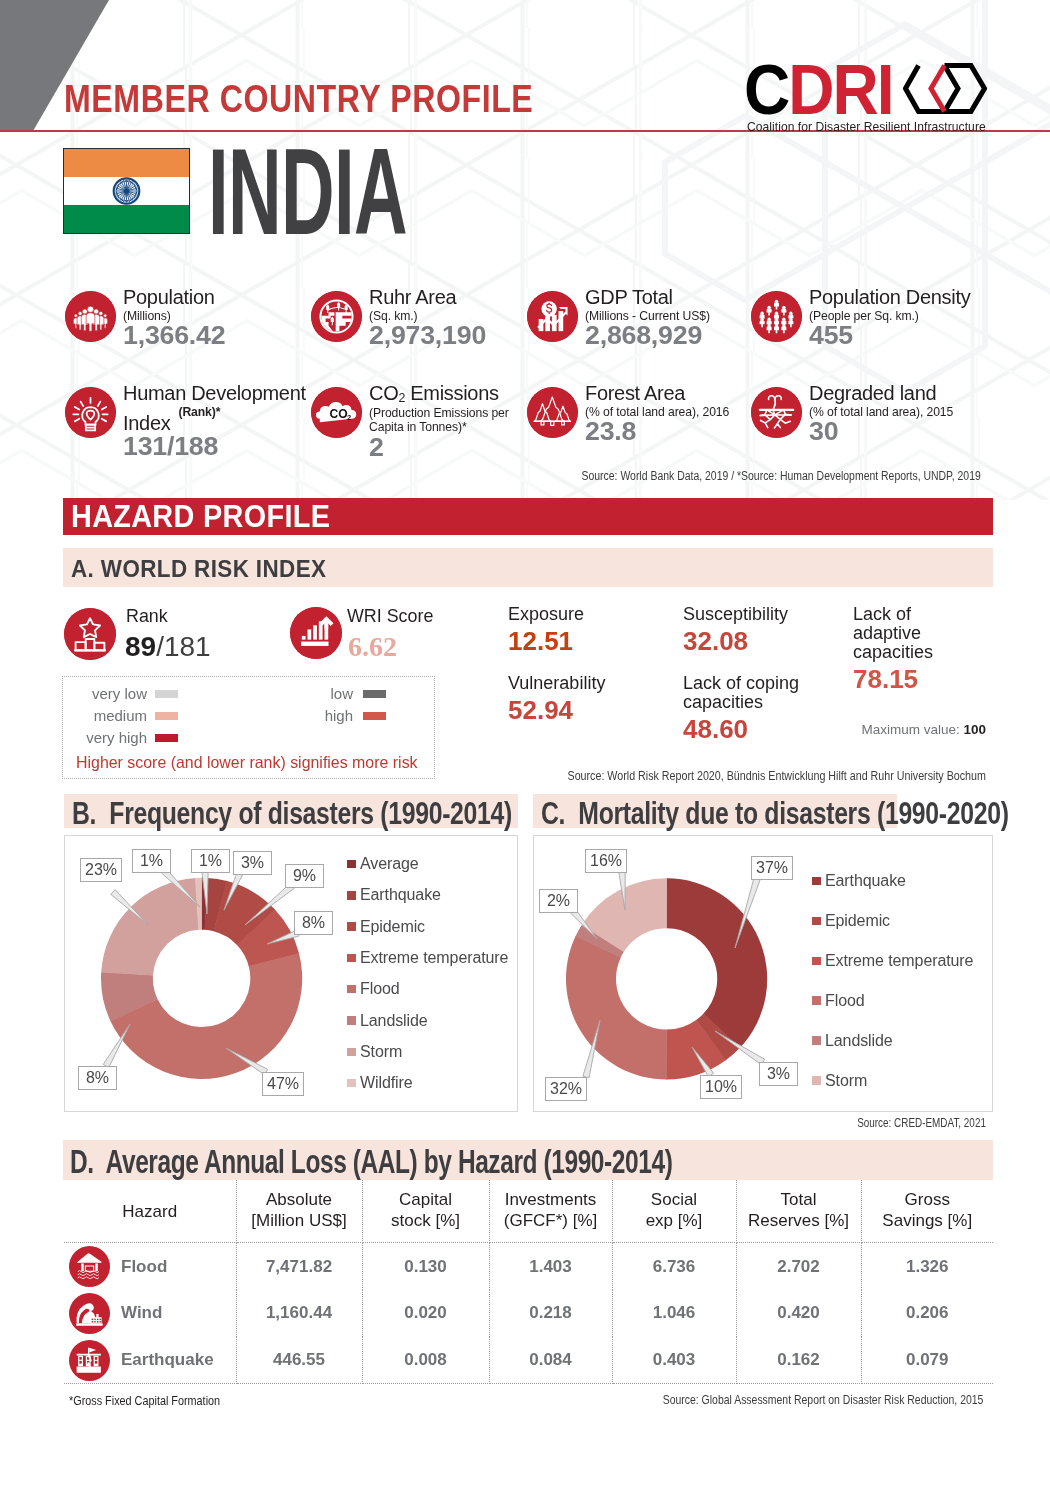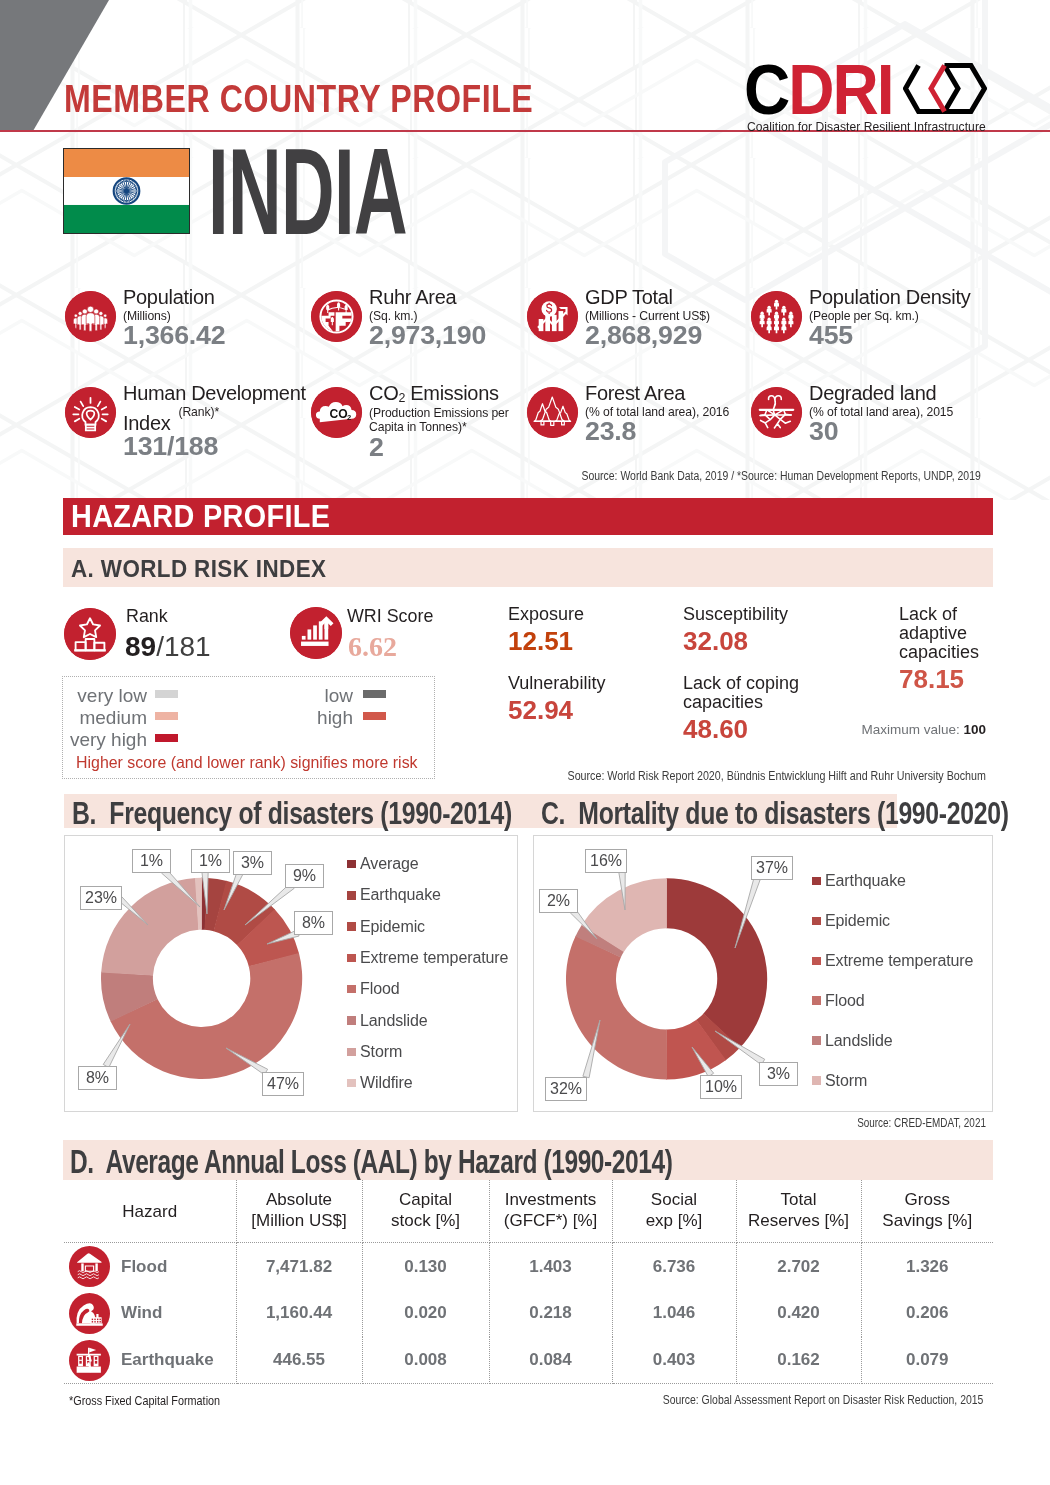--- a/index.html
+++ b/index.html
@@ -44,21 +44,21 @@
   .stat { position:absolute; z-index:3; }
   .stat .ic { position:absolute; left:1px; top:4px; width:51px; height:51px; border-radius:50%; background:#c2212f; }
   .stat .txt { position:absolute; left:59px; top:0; white-space:nowrap; }
   .stat .lbl { font-size:20px; color:#231f20; line-height:1.05; letter-spacing:-0.3px; }
   .stat .sub { font-size:12.2px; color:#231f20; line-height:1.16; margin-top:1px; letter-spacing:-0.1px;}
   .stat .val { font-size:25px; font-weight:bold; color:#7b7f84; line-height:1; margin-top:0px; letter-spacing:-0.2px; transform:scaleX(1.07); transform-origin:left top;}
   .stat .lbl { white-space:pre; }
   .stat .sub { white-space:pre; }
   .stat .lblrow { display:flex; align-items:flex-end; }
   .stat .lblrow .lbl { flex:0 0 auto; }
-  .stat .lblrow .sub { margin-left:8px; margin-bottom:15px; }
+  .stat .lblrow .sub { margin-left:8px; margin-bottom:15px;font-weight:bold; }
   .stats-source { position:absolute; right:69px; top:469px; z-index:3; font-size:12.3px; color:#3b3b3b;
      transform:scaleX(0.85); transform-origin:right top; }
 
   
   .band { position:absolute; left:63px; top:498px; width:930px; height:37px; background:#c2212f; z-index:3; }
   .band span { position:absolute; left:8px; top:1px; font-size:31px; font-weight:bold; color:#fff;
      font-family:"Liberation Sans",sans-serif; letter-spacing:0.35px;
      transform:scaleX(0.93); transform-origin:left top; }
   .subband { position:absolute; left:63px; top:548px; width:930px; height:39px; background:#f7e4dd; z-index:3; }
   .subband span { position:absolute; left:8px; top:8px; font-size:23px; font-weight:bold; color:#3e3e40;
@@ -72,21 +72,21 @@
   .rank-val b { font-weight:bold; }
   .rank-val span { color:#3f3f3f; font-weight:normal; }
   .wri-val { position:absolute; z-index:3; font-size:28px; font-weight:bold; color:#e8a99c;font-family:Liberation Serif, serif; }
 
   .metric { position:absolute; z-index:3; }
   .metric .m-lbl { font-size:18px; color:#231f20; line-height:1.06; }
   .metric .m-val { font-size:26px; font-weight:bold; line-height:1.1; margin-top:3px; }
 
   .legendbox { position:absolute; left:62px; top:676px; width:373px; height:103px; z-index:3;
      border:1.3px dotted #b0b0b0; }
-  .lg-item { position:absolute; font-size:19px; color:#6f7276; }
+  .lg-item { position:absolute; font-size:15px; color:#6f7276; }
   .lg-sw { position:absolute; width:23px; height:8px; }
   .lg-note { position:absolute; left:76px; top:753px; z-index:4; font-size:16.5px; color:#c0392f;
      transform:scaleX(0.965); transform-origin:left top; }
   .maxval { position:absolute; right:64px; top:722px; z-index:3; font-size:13.5px; color:#6f7276; }
   .maxval b { color:#231f20; }
   .wri-source { position:absolute; right:64px; top:769px; z-index:3; font-size:12.3px; color:#3b3b3b;
      transform:scaleX(0.87); transform-origin:right top; }
 
   
   .chart-title { position:absolute; height:34px; background:#f7e4dd; z-index:3; }
@@ -501,21 +501,21 @@
       <div class="wri-lbl" style="left:347px;top:605px">WRI Score</div>
       <div class="wri-val" style="left:348px;top:631px">6.62</div>
       <div class="metric" style="left:508px;top:605px;width:170px">
         <div class="m-lbl">Exposure</div>
         <div class="m-val" style="color:#c2410c">12.51</div>
       </div>
       <div class="metric" style="left:683px;top:605px;width:170px">
         <div class="m-lbl">Susceptibility</div>
         <div class="m-val" style="color:#c8453c">32.08</div>
       </div>
-      <div class="metric" style="left:899px;top:605px;width:130px">
+      <div class="metric" style="left:853px;top:605px;width:130px">
         <div class="m-lbl">Lack of adaptive capacities</div>
         <div class="m-val" style="color:#cf5547">78.15</div>
       </div>
       <div class="metric" style="left:508px;top:674px;width:170px">
         <div class="m-lbl">Vulnerability</div>
         <div class="m-val" style="color:#c8453c">52.94</div>
       </div>
       <div class="metric" style="left:683px;top:674px;width:170px">
         <div class="m-lbl">Lack of coping capacities</div>
         <div class="m-val" style="color:#c8453c">48.60</div>
@@ -530,21 +530,21 @@
       <div class="lg-item" style="left:0;width:353px;text-align:right;top:685px">low</div>
       <div class="lg-sw" style="left:363px;top:690px;background:#6b6b6b"></div>
       <div class="lg-item" style="left:0;width:353px;text-align:right;top:707px">high</div>
       <div class="lg-sw" style="left:363px;top:712px;background:#d1584a"></div>
       <div class="lg-note">Higher score (and lower rank) signifies more risk</div>
       <div class="maxval"><span>Maximum value:</span> <b>100</b></div>
       <div class="wri-source">Source: World Risk Report 2020, Bündnis Entwicklung Hilft and Ruhr University Bochum</div>
     </div>
 
   <div id="charts-layer">
-      <div class="chart-title" style="left:64px;top:794px;width:514px">
+      <div class="chart-title" style="left:64px;top:794px;width:454px">
         <span>B.  Frequency of disasters (1990-2014)</span>
       </div>
       <div class="chart-title" style="left:533px;top:794px;width:364px">
         <span>C.  Mortality due to disasters (1990-2020)</span>
       </div>
       <div class="chart-box" style="left:64px;top:835px;width:454px;height:277px"></div>
       <div class="chart-box" style="left:533px;top:835px;width:460px;height:277px"></div>
       <svg style="position:absolute;left:64px;top:837px;width:453px;height:278px;z-index:4" viewBox="0 0 453 278">
         <path d="M 137.2137246791242 40.80074159628968 A 100.6 100.6 0 0 1 144.30219279419887 41.02350568111383 L 140.84450088546208 92.80819807823303 A 48.7 48.7 0 0 0 137.41300588343287 92.70035900337284 Z" fill="#8d3134"></path>
         <path d="M 143.53116660466634 40.97499682495554 A 100.6 100.6 0 0 1 162.99215799264664 44.05731505410142 L 149.89222757695717 94.27685132340696 A 48.7 48.7 0 0 0 140.47125063267646 92.78471516277668 Z" fill="#a54440"></path>
@@ -572,21 +572,21 @@
         <path d="M 108.77837805479827 287.5876446027419 L 130 244 L 103.22162194520173 284.4123553972581 Z" fill="#e9e9e9" stroke="#a8a8a8" stroke-width="0.9" stroke-linejoin="round"></path>
         <path d="M 110.80475882019519 114.32828609979298 L 148 145 L 115.19524117980481 109.67171390020702 Z" fill="#e9e9e9" stroke="#a8a8a8" stroke-width="0.9" stroke-linejoin="round"></path>
         <path d="M 161.73725830020305 93.26274169979695 L 200 127 L 166.26274169979695 88.73725830020305 Z" fill="#e9e9e9" stroke="#a8a8a8" stroke-width="0.9" stroke-linejoin="round"></path>
       </svg>
       <div class="callout" style="left:191px;top:849px"><span>1%</span></div>
       <div class="callout" style="left:233px;top:851px"><span>3%</span></div>
       <div class="callout" style="left:285px;top:864px"><span>9%</span></div>
       <div class="callout" style="left:294px;top:911px"><span>8%</span></div>
       <div class="callout" style="left:262px;top:1072px"><span>47%</span></div>
       <div class="callout" style="left:78px;top:1066px"><span>8%</span></div>
-      <div class="callout" style="left:80px;top:886px"><span>23%</span></div>
+      <div class="callout" style="left:80px;top:858px"><span>23%</span></div>
       <div class="callout" style="left:132px;top:849px"><span>1%</span></div>
       <svg style="position:absolute;left:0;top:780px;width:1050px;height:350px;z-index:4" viewBox="0 0 1050 350">
         <path d="M 753.9512183433237 98.02792468917568 L 735 168 L 760.0487816566763 99.97207531082432 Z" fill="#e9e9e9" stroke="#a8a8a8" stroke-width="0.9" stroke-linejoin="round"></path>
         <path d="M 764.7360813807221 279.3118739911399 L 715 251 L 761.2639186192779 284.6881260088601 Z" fill="#e9e9e9" stroke="#a8a8a8" stroke-width="0.9" stroke-linejoin="round"></path>
         <path d="M 713.6479224780536 293.2031954613208 L 692 267 L 708.3520775219464 296.7968045386792 Z" fill="#e9e9e9" stroke="#a8a8a8" stroke-width="0.9" stroke-linejoin="round"></path>
         <path d="M 589.1076365512537 297.7632791529395 L 600 240 L 582.8923634487463 296.2367208470605 Z" fill="#e9e9e9" stroke="#a8a8a8" stroke-width="0.9" stroke-linejoin="round"></path>
         <path d="M 570.5703788724311 133.0825323950591 L 597 159 L 575.4296211275689 128.9174676049409 Z" fill="#e9e9e9" stroke="#a8a8a8" stroke-width="0.9" stroke-linejoin="round"></path>
         <path d="M 618.8099259243089 92.25184795334404 L 625 130 L 625.1900740756911 91.74815204665596 Z" fill="#e9e9e9" stroke="#a8a8a8" stroke-width="0.9" stroke-linejoin="round"></path>
       </svg>
       <div class="callout" style="left:751px;top:856px"><span>37%</span></div>

